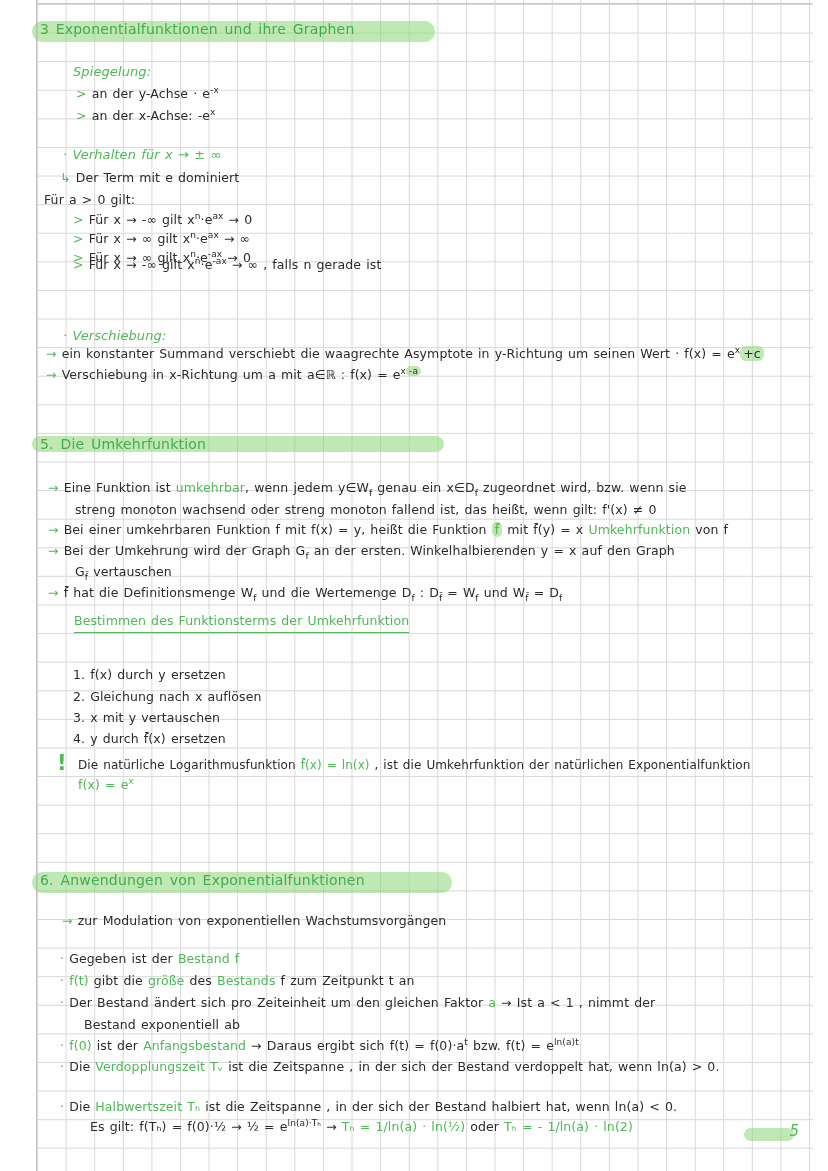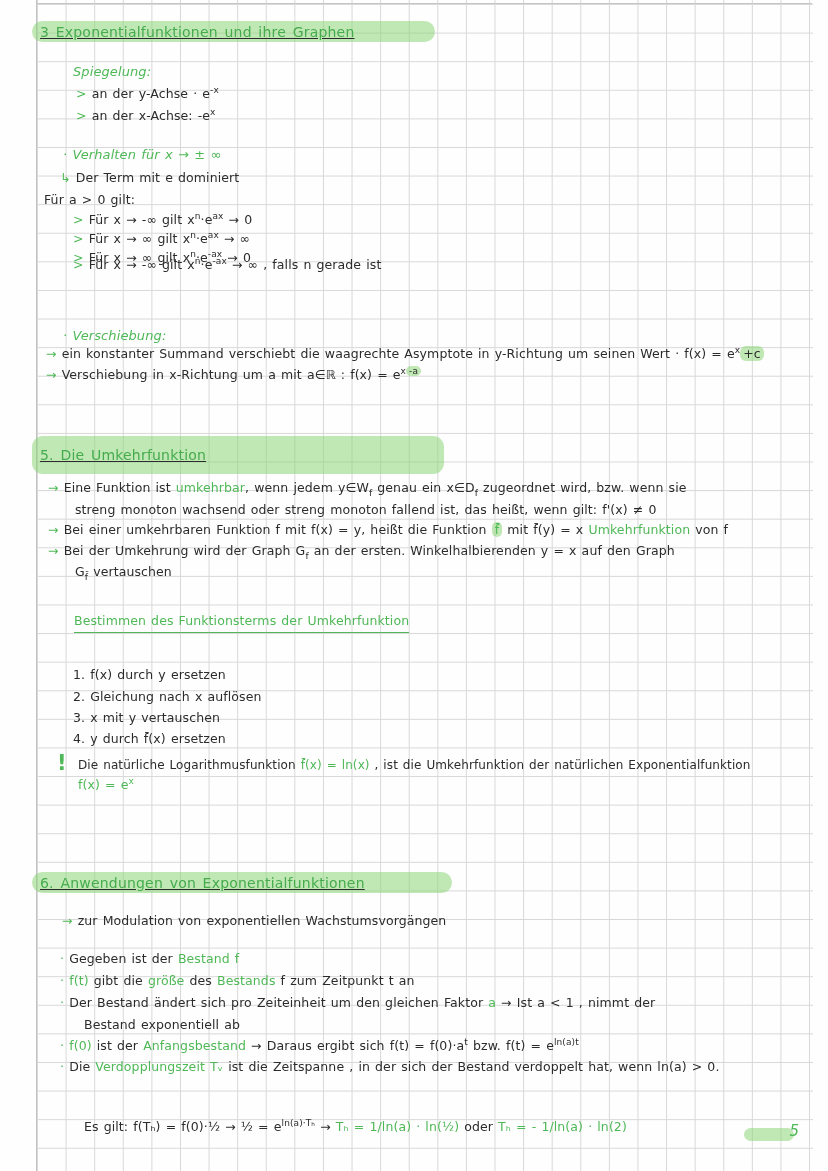--- a/index.html
+++ b/index.html
@@ -28,21 +28,21 @@
   .line{
     position:absolute;font-size:12.5px;line-height:17px;white-space:nowrap;
     color:var(--ink);letter-spacing:0.1px;word-spacing:1px;
   }
   .line .g{color:var(--green);}
   .line .hl{background:var(--hl);border-radius:6px;padding:0 3px;}
   .line .sup{vertical-align:super;font-size:9px;line-height:0;}
   .line .sub{vertical-align:sub;font-size:9px;line-height:0;}
   .hlbar{
     position:absolute;height:21px;background:var(--hl);border-radius:11px;
-    display:flex;align-items:center;padding-left:8px;box-sizing:border-box;text-decoration:underline;
+    display:flex;align-items:flex-start;padding-left:8px;box-sizing:border-box;
   }
   .hlbar .htext{font-size:14px;color:var(--green-dark);white-space:nowrap;letter-spacing:0.2px;word-spacing:2px;}
   .hlbar .htext .g{color:var(--green-dark);}
   .green-title{font-size:13px;font-style:italic;}
   .sub-underline{border-bottom:1.6px solid var(--green);padding-bottom:3px;}
   .bang{
     position:absolute;color:var(--green);font-size:21px;font-weight:bold;line-height:20px;
   }
   .tight{font-size:12px;}
   .page-pill{position:absolute;width:50px;height:13px;background:var(--hl);border-radius:7px;}
@@ -67,28 +67,29 @@
   <div class="line" style="top:191px;left:44px"><span>Für a &gt; 0 gilt:</span></div>
   <div class="line" style="top:211px;left:73px"><span class="g">&gt;</span><span> Für x → -∞ gilt x</span><span class="sup">n</span><span>·e</span><span class="sup">ax</span><span> → 0</span></div>
   <div class="line" style="top:230px;left:73px"><span class="g">&gt;</span><span> Für x → ∞ gilt x</span><span class="sup">n</span><span>·e</span><span class="sup">ax</span><span> → ∞</span></div>
   <div class="line" style="top:249px;left:73px"><span class="g">&gt;</span><span> Für x → ∞ gilt x</span><span class="sup">n</span><span>·e</span><span class="sup">-ax</span><span> → 0</span></div>
   <div class="line" style="top:256px;left:73px"><span class="g">&gt;</span><span> Für x → -∞ gilt x</span><span class="sup">n</span><span>·e</span><span class="sup">-ax</span><span> → ∞ , falls n gerade ist</span></div>
 
   <div class="line green-title" style="top:327px;left:63px"><span class="g">· Verschiebung:</span></div>
   <div class="line" style="top:345px;left:46px"><span class="g">→</span><span> ein konstanter Summand verschiebt die waagrechte Asymptote in y-Richtung um seinen Wert · f(x) = e</span><span class="sup">x</span><span class="hl">+c</span></div>
   <div class="line" style="top:366px;left:46px"><span class="g">→</span><span> Verschiebung in x-Richtung um a mit a∈ℝ : f(x) = e</span><span class="sup">x</span><span class="sup hl">-a</span></div>
 
-  <div class="hlbar" style="top:436px;left:32px;width:412px;height:38px">
+  <div class="hlbar" style="top:436px;left:32px;width:412px;height:16px">
     <span class="htext"><span class="g">5. Die Umkehrfunktion</span></span>
   </div>
   <div class="line" style="top:479px;left:48px"><span class="g">→</span><span> Eine Funktion ist </span><span class="g">umkehrbar</span><span>, wenn jedem y∈W</span><span class="sub">f</span><span> genau ein x∈D</span><span class="sub">f</span><span> zugeordnet wird, bzw. wenn sie</span></div>
   <div class="line" style="top:501px;left:75px"><span>streng monoton wachsend oder streng monoton fallend ist, das heißt, wenn gilt: f'(x) ≠ 0</span></div>
   <div class="line" style="top:521px;left:48px"><span class="g">→</span><span> Bei einer umkehrbaren Funktion f mit f(x) = y, heißt die Funktion </span><span class="g hl">f̄</span><span> mit f̄(y) = x </span><span class="g">Umkehrfunktion</span><span> von f</span></div>
   <div class="line" style="top:542px;left:48px"><span class="g">→</span><span> Bei der Umkehrung wird der Graph G</span><span class="sub">f</span><span> an der ersten. Winkelhalbierenden y = x auf den Graph</span></div>
   <div class="line" style="top:563px;left:75px"><span>G</span><span class="sub">f̄</span><span> vertauschen</span></div>
+  <div class="line" style="top:584px;left:48px"><span class="g">→</span><span> f̄ hat die Definitionsmenge W</span><span class="sub">f</span><span> und die Wertemenge D</span><span class="sub">f</span><span> :  D</span><span class="sub">f̄</span><span> = W</span><span class="sub">f</span><span>  und  W</span><span class="sub">f̄</span><span> = D</span><span class="sub">f</span></div>
 
   <div class="line sub-underline" style="top:612px;left:74px"><span class="g">Bestimmen des Funktionsterms der Umkehrfunktion</span></div>
 
   <div class="line" style="top:666px;left:73px"><span>1. f(x) durch y ersetzen</span></div>
   <div class="line" style="top:688px;left:73px"><span>2. Gleichung nach x auflösen</span></div>
   <div class="line" style="top:709px;left:73px"><span>3. x mit y vertauschen</span></div>
   <div class="line" style="top:730px;left:73px"><span>4. y durch f̄(x) ersetzen</span></div>
 
   <div class="bang" style="top:753px;left:57px">!</div>
   <div class="line tight" style="top:757px;left:78px"><span>Die natürliche Logarithmusfunktion </span><span class="g">f̄(x) = ln(x)</span><span> , ist die Umkehrfunktion der natürlichen Exponentialfunktion</span></div>
@@ -97,18 +98,19 @@
   <div class="hlbar" style="top:872px;left:32px;width:420px">
     <span class="htext"><span class="g">6. Anwendungen von Exponentialfunktionen</span></span>
   </div>
   <div class="line" style="top:912px;left:62px"><span class="g">→</span><span> zur Modulation von exponentiellen Wachstumsvorgängen</span></div>
   <div class="line" style="top:950px;left:60px"><span class="g">·</span><span> Gegeben ist der </span><span class="g">Bestand f</span></div>
   <div class="line" style="top:972px;left:60px"><span class="g">·</span><span> </span><span class="g">f(t)</span><span> gibt die </span><span class="g">größe</span><span> des </span><span class="g">Bestands</span><span> f zum Zeitpunkt t an</span></div>
   <div class="line" style="top:994px;left:60px"><span class="g">·</span><span> Der Bestand ändert sich pro Zeiteinheit um den gleichen Faktor </span><span class="g">a</span><span> → Ist a &lt; 1 , nimmt der</span></div>
   <div class="line" style="top:1016px;left:84px"><span>Bestand exponentiell ab</span></div>
   <div class="line" style="top:1037px;left:60px"><span class="g">·</span><span> </span><span class="g">f(0)</span><span> ist der </span><span class="g">Anfangsbestand</span><span> → Daraus ergibt sich f(t) = f(0)·a</span><span class="sup">t</span><span>  bzw.  f(t) = e</span><span class="sup">ln(a)t</span></div>
   <div class="line" style="top:1058px;left:60px"><span class="g">·</span><span> Die </span><span class="g">Verdopplungszeit Tᵥ</span><span> ist die Zeitspanne , in der sich der Bestand verdoppelt hat, wenn ln(a) &gt; 0.</span></div>
-  <div class="line" style="top:1118px;left:84px"><span>Es gilt: f(Tₕ) = f(0)·½  →  ½ = e</span><span class="sup">ln(a)·Tₕ</span><span>  →  </span><span class="g">Tₕ = 1/ln(a) · ln(½)</span><span> oder </span><span class="g">Tₕ = - 1/ln(a) · ln(2)</span></div>
+  <div class="line" style="top:1098px;left:60px"><span class="g">·</span><span> Die </span><span class="g">Halbwertszeit Tₕ</span><span> ist die Zeitspanne , in der sich der Bestand halbiert hat, wenn ln(a) &lt; 0.</span></div>
+  <div class="line" style="top:1118px;left:90px"><span>Es gilt: f(Tₕ) = f(0)·½  →  ½ = e</span><span class="sup">ln(a)·Tₕ</span><span>  →  </span><span class="g">Tₕ = 1/ln(a) · ln(½)</span><span> oder </span><span class="g">Tₕ = - 1/ln(a) · ln(2)</span></div>
 
   <div class="page-pill" style="top:1128px;left:744px">
     <span class="page-num">5</span>
   </div>
 </div>
 
 </body></html>

